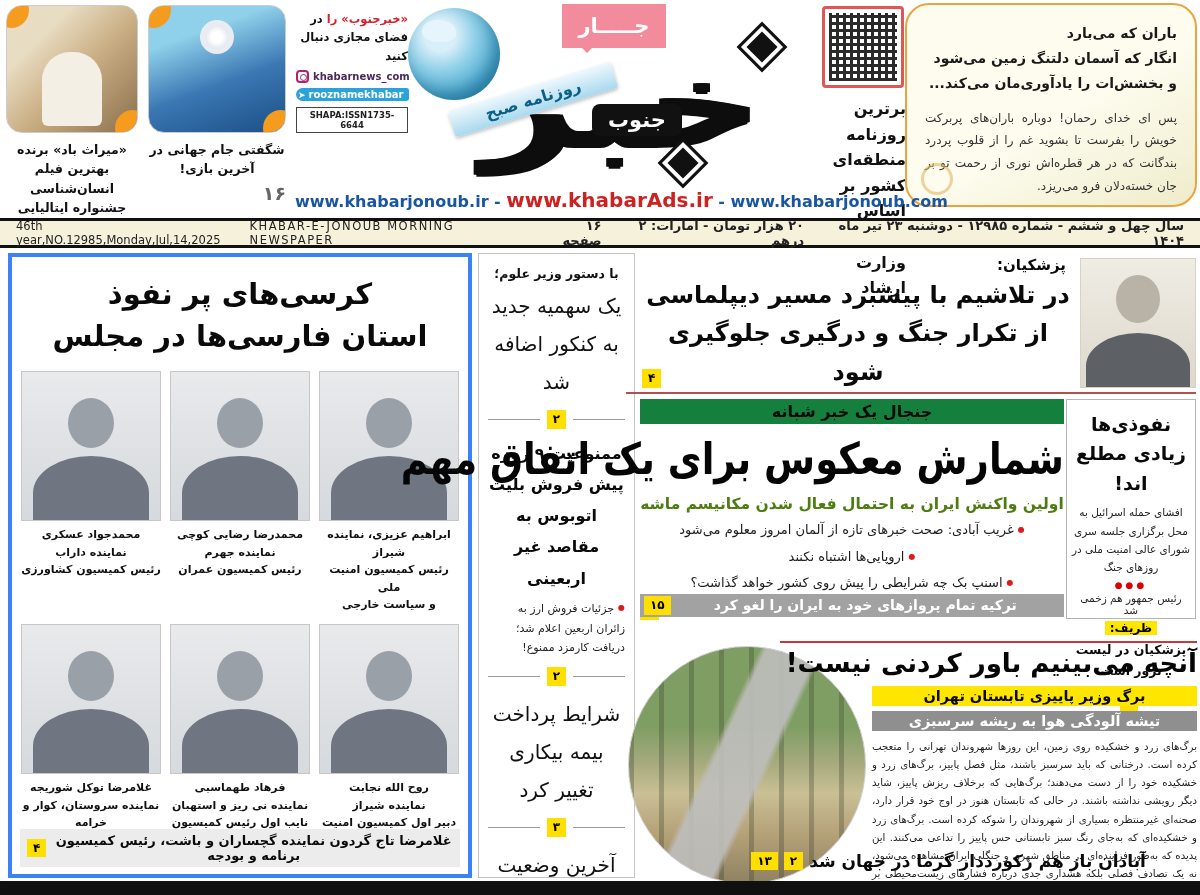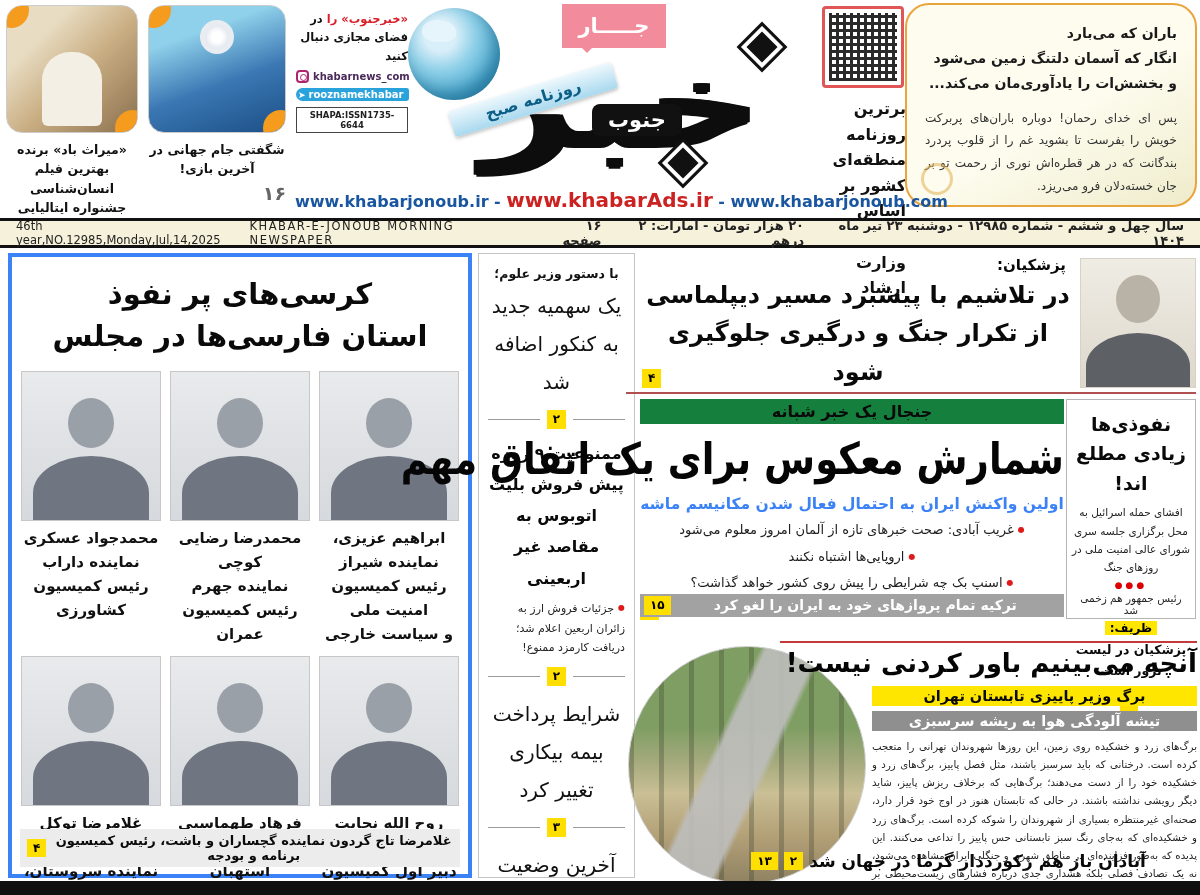--- a/index.html
+++ b/index.html
@@ -77,21 +77,21 @@
   .dl-fa { direction:rtl; font-weight:bold; font-size:13px; }
   .dl-en-title { letter-spacing:1.5px; font-size:11.5px; }
 
   
   .mp-box { position:absolute; left:8px; top:253px; width:464px; height:625px; border:4px solid #3b82f6; background:#fff; padding:6px 9px; }
   .mp-head { text-align:center; font-weight:bold; font-size:29px; line-height:1.45; direction:rtl; margin-top:10px; color:#0a0a0a; }
   .mp-grid { display:grid; grid-template-columns:repeat(3,1fr); column-gap:9px; row-gap:10px; margin-top:14px; direction:rtl; }
   .portrait { height:150px; background:linear-gradient(#e8eaec,#d6d9dd); position:relative; overflow:hidden; border:1px solid #c7c7c7; }
   .portrait::before { content:""; position:absolute; left:50%; top:26px; transform:translateX(-50%); width:46px; height:50px; border-radius:50%; background:#9aa0a8; }
   .portrait::after { content:""; position:absolute; left:50%; bottom:-10px; transform:translateX(-50%); width:116px; height:74px; border-radius:54% 54% 0 0; background:#6f7681; }
-  .mp-cap { font-size:15px; font-weight:bold; text-align:center; line-height:1.6; margin-top:5px; direction:rtl; min-height:52px; color:#111; }
+  .mp-cap { font-size:11px; font-weight:bold; text-align:center; line-height:1.6; margin-top:5px; direction:rtl; min-height:52px; color:#111; }
   .mp-foot { position:absolute; left:8px; right:8px; bottom:7px; background:#ececec; display:flex; align-items:center; gap:8px; direction:rtl; padding:4px 7px; font-weight:bold; font-size:13px; color:#0a0a0a; }
   .mp-foot span:first-child { flex:1; text-align:center; }
 
   
   .mid-col { position:absolute; left:478px; top:253px; width:157px; height:625px; border:1px solid #c4c4c4; padding:12px 9px 6px; direction:rtl; text-align:center; background:#fff; }
   .mc-kicker { font-weight:bold; font-size:12.5px; color:#111; }
   .mc-light { font-size:20px; line-height:1.9; margin-top:6px; color:#111; }
   .mc-bold { font-weight:bold; font-size:16px; line-height:1.95; color:#0a0a0a; }
   .mc-bullet { font-size:11px; line-height:1.8; text-align:right; margin-top:5px; color:#222; }
   .red-dot::before { content:"●"; color:#e01a1a; font-size:8px; margin-left:4px; vertical-align:2px; }
@@ -108,21 +108,21 @@
   .pez-photo { position:absolute; left:1080px; top:258px; width:116px; height:130px; border:1px solid #d8d2c6; background:linear-gradient(#efece4,#ddd8cc); overflow:hidden; }
   .pez-photo::before { content:""; position:absolute; left:50%; top:16px; transform:translateX(-50%); width:44px; height:48px; border-radius:50%; background:#b9b2a6; }
   .pez-photo::after { content:""; position:absolute; left:50%; bottom:-12px; transform:translateX(-50%); width:104px; height:66px; border-radius:50% 50% 0 0; background:#5d6166; }
 
   .rule-red-1 { position:absolute; left:626px; top:392px; width:570px; border-top:2px solid #b05050; }
 
   
   .countdown { position:absolute; left:640px; top:399px; width:424px; direction:rtl; text-align:center; }
   .cd-strip { background:#15803d; font-weight:bold; font-size:16px; padding:3px 0; color:#0a0a0a; }
   .cd-head { font-weight:bold; font-size:37px; margin:14px 0 4px; color:#050505; transform:scaleY(1.18); transform-origin:center; white-space:nowrap; }
-  .cd-sub { font-weight:bold; font-size:15.5px; margin-top:14px; color:#3b82f6; }
+  .cd-sub { font-weight:bold; font-size:15.5px; margin-top:14px; color:#4d7c0f; }
   .cd-bullets { font-size:13px; line-height:2.05; margin-top:4px; color:#1c1c1c; }
   .cd-foot { text-align:left; margin-top:2px; }
   .turkey { position:absolute; left:640px; top:594px; width:424px; background:#a2a2a2; color:#fff; font-weight:bold; font-size:14px;
     display:flex; align-items:center; direction:rtl; padding:2px 4px; }
   .turkey span:first-child { flex:1; text-align:center; }
 
   
   .infil { position:absolute; left:1066px; top:399px; width:130px; height:220px; border:1px solid #b5b5b5; padding:10px 5px 6px; direction:rtl; text-align:center; background:#fff; }
   .in-t { font-weight:bold; font-size:19px; line-height:1.55; color:#0a0a0a; }
   .in-sub { font-size:10.5px; line-height:1.75; margin-top:5px; color:#222; }

